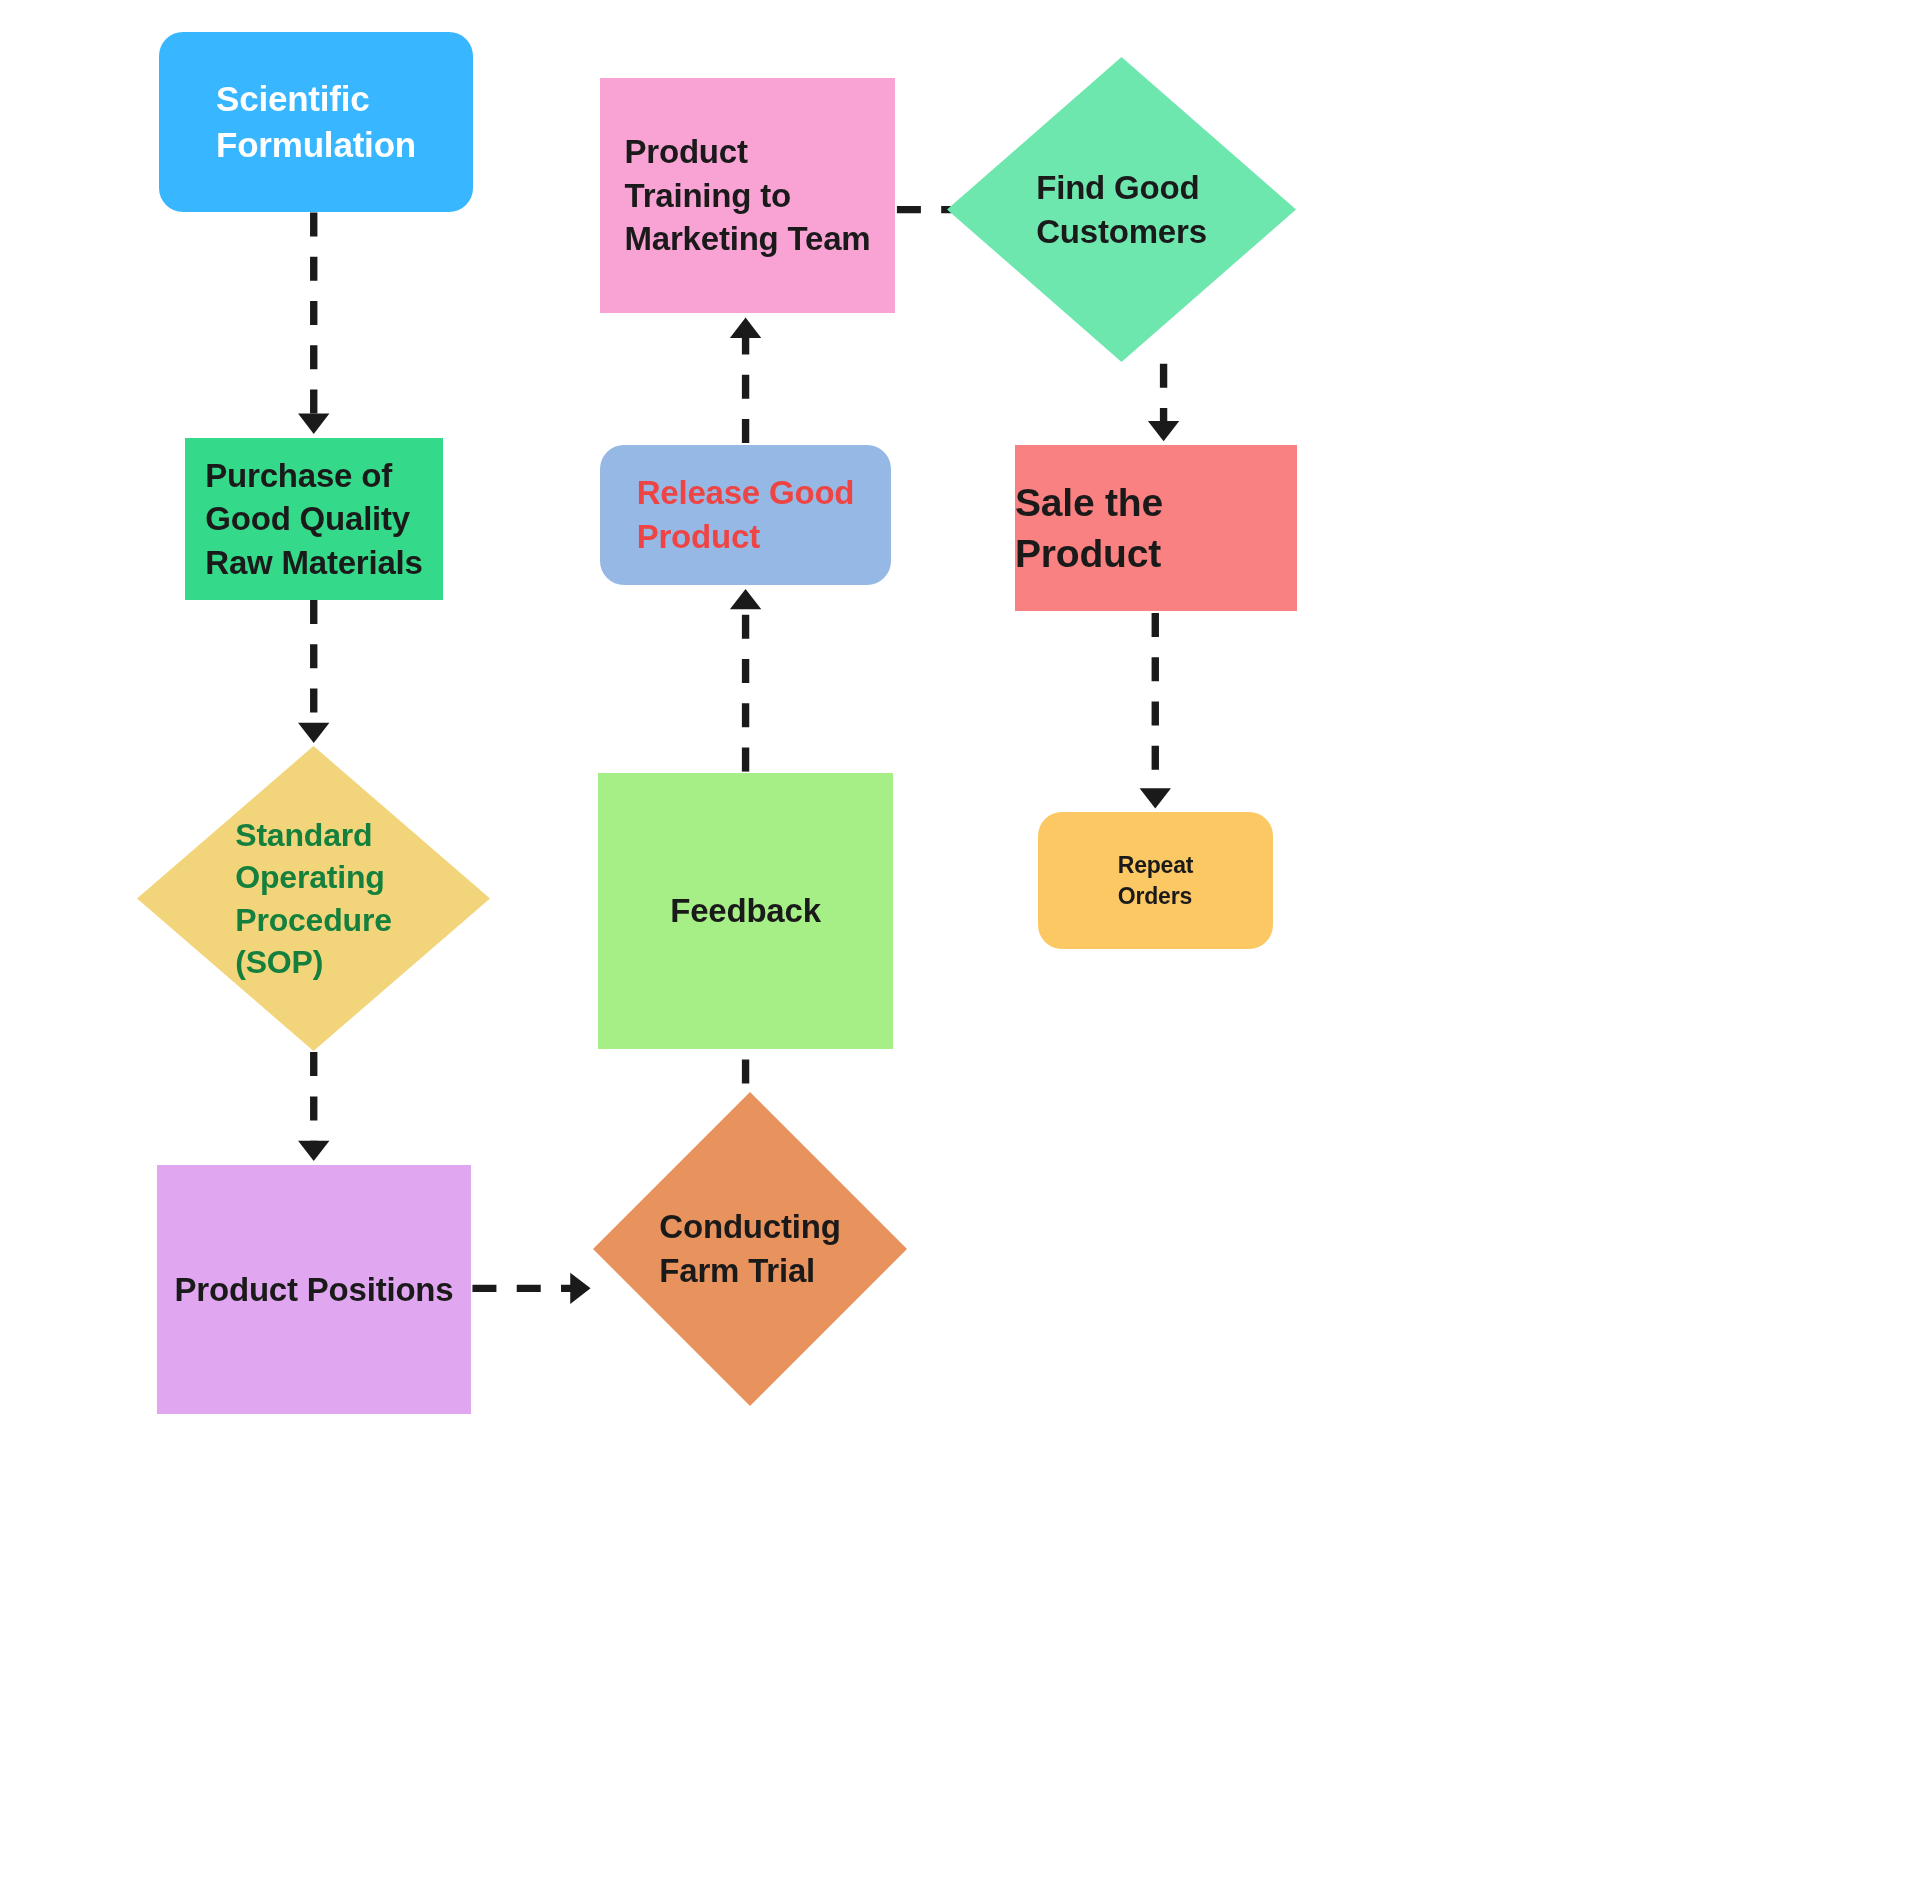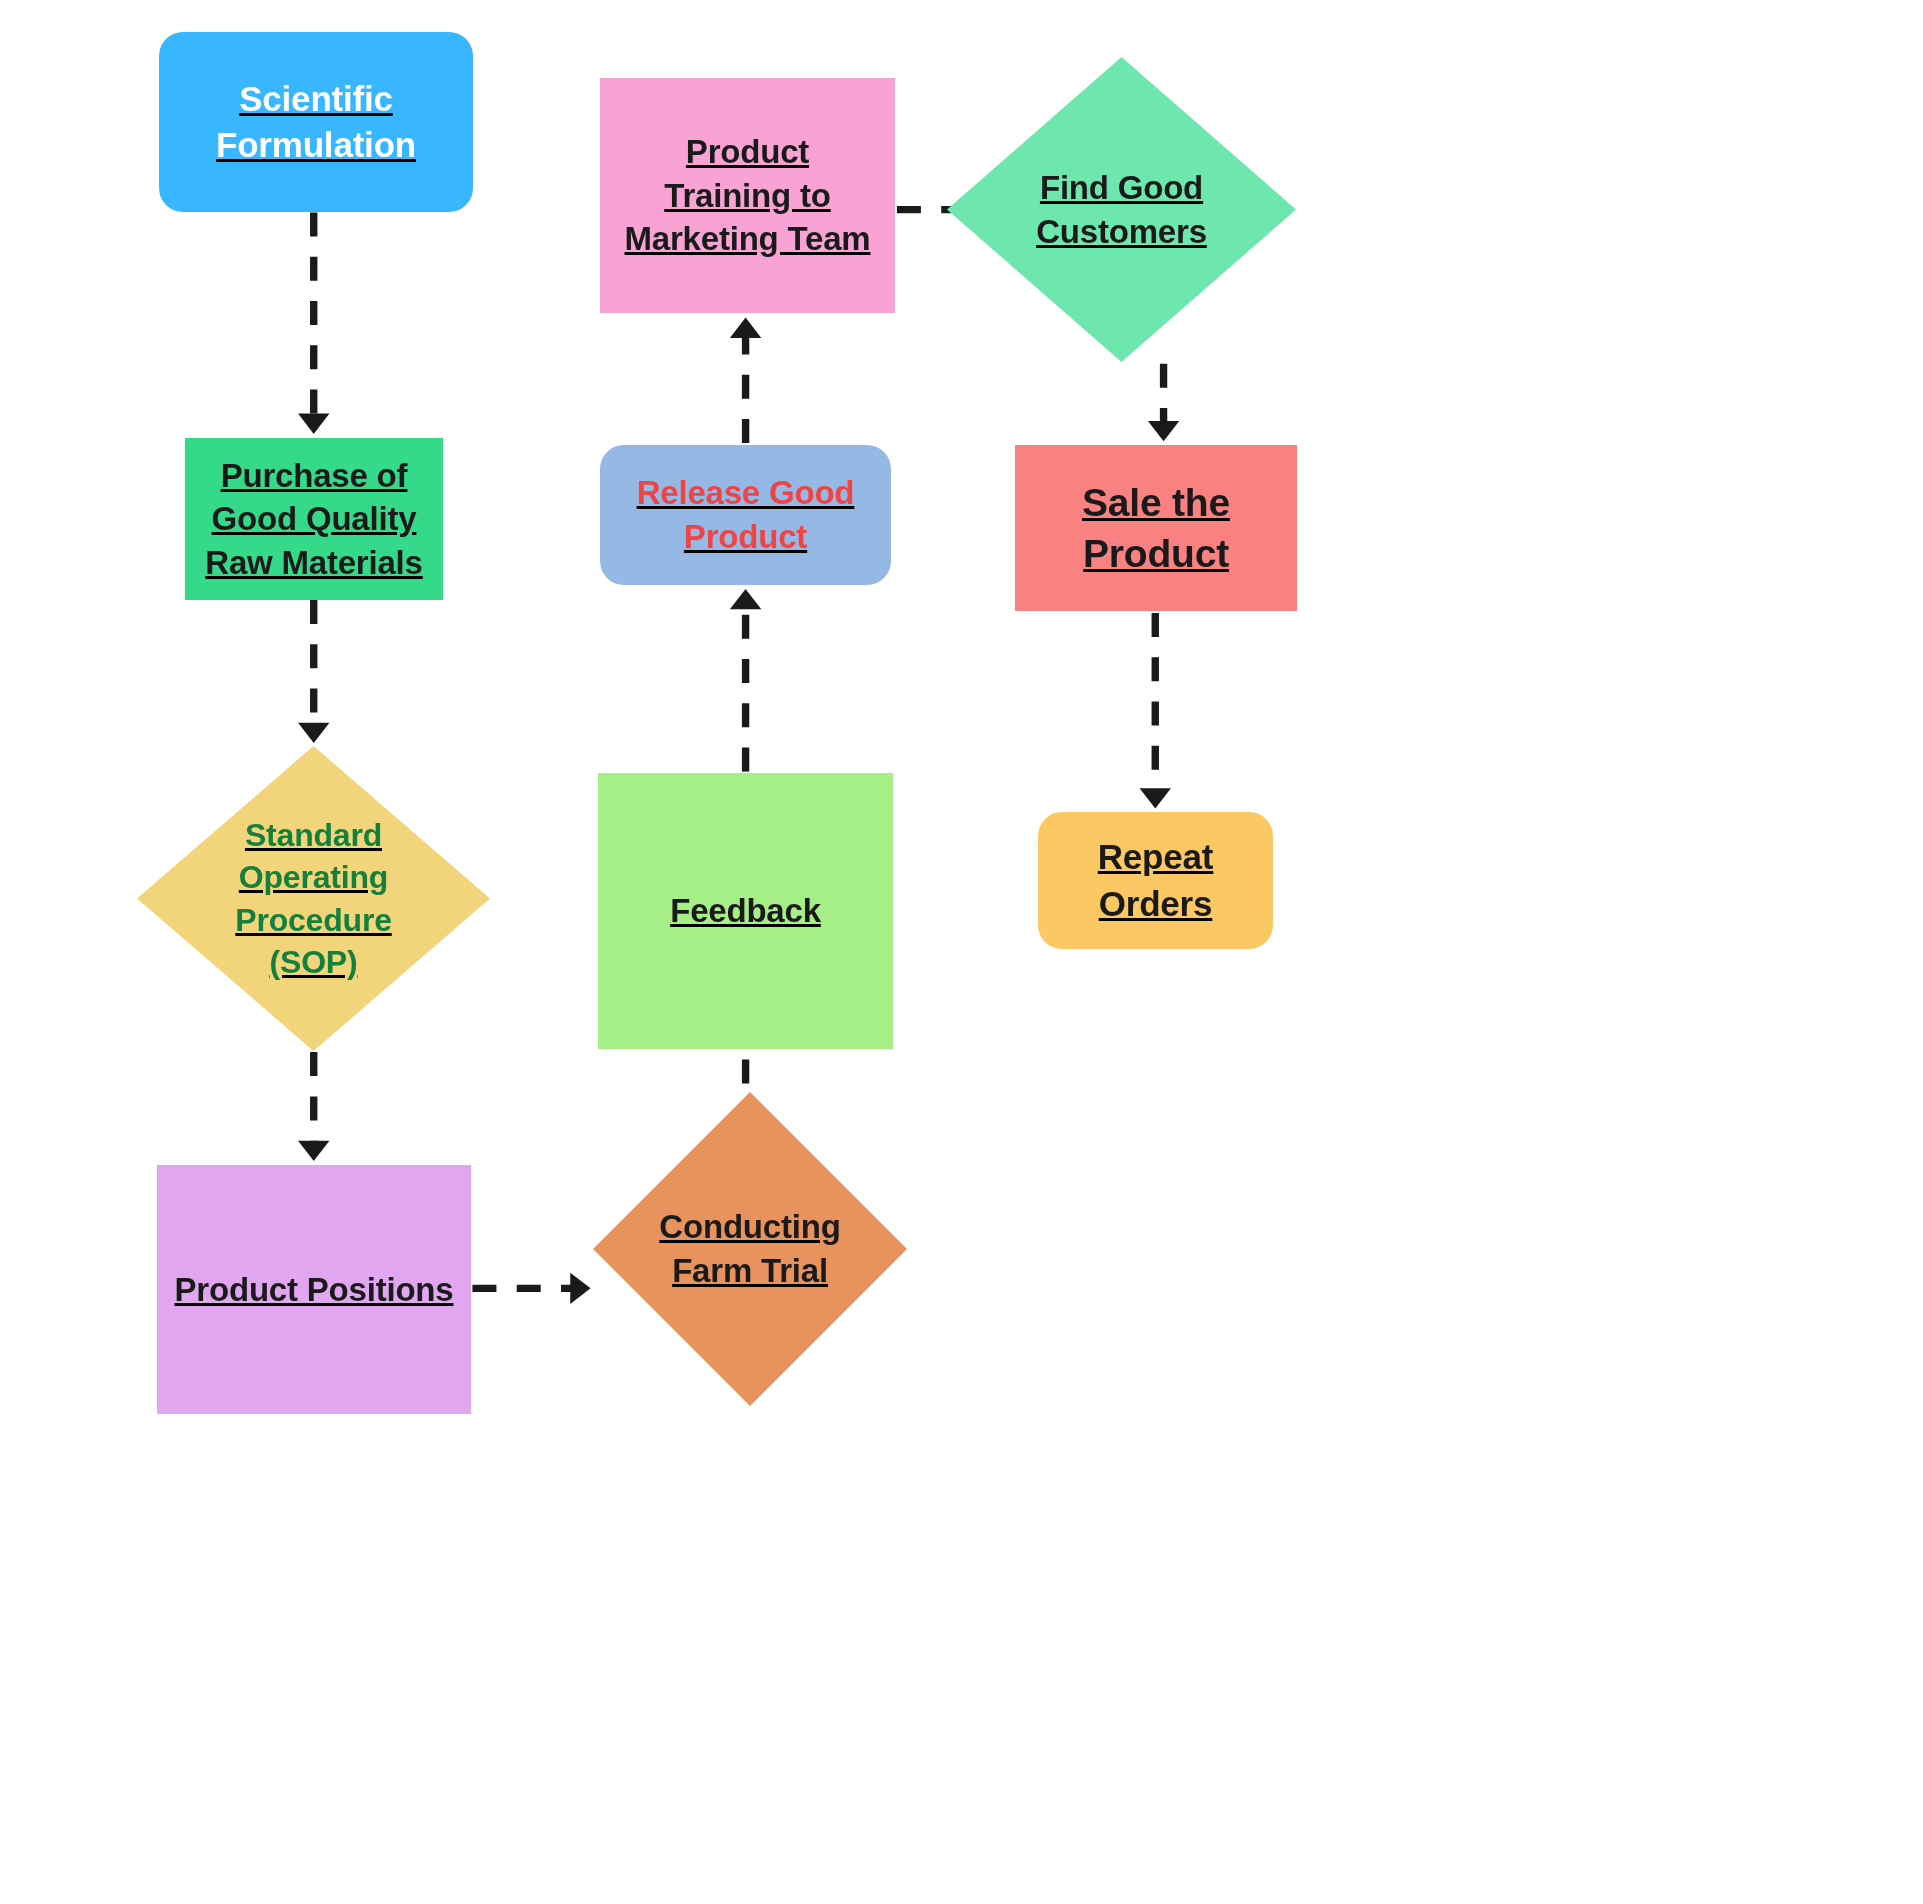--- a/index.html
+++ b/index.html
@@ -24,22 +24,20 @@
     width: 1923px;
     height: 1904px;
     pointer-events: none;
   }
   .node {
     position: absolute;
     box-sizing: border-box;
     display: flex;
     align-items: center;
     justify-content: center;
-    text-align: center;
-    text-decoration: underline;
   }
   .node .label {
     position: relative;
     z-index: 2;
     font-weight: bold;
     line-height: 1.32;
     white-space: pre-line;
     letter-spacing: -0.2px;
   }
   
@@ -150,18 +148,18 @@
         <div class="shape-diamond" style="background: rgb(110, 231, 175);"></div>
         <div class="label" style="color: rgb(26, 26, 26); font-size: 33px;">Find Good
 Customers</div>
       </div>
       <div class="node" style="left: 1015px; top: 445px; width: 282px; height: 166px;">
         <div class="shape-rect" style="background: rgb(250, 129, 129);"></div>
         <div class="label" style="color: rgb(26, 26, 26); font-size: 39px;">Sale the Product</div>
       </div>
       <div class="node" style="left: 1038px; top: 812px; width: 235px; height: 137px;">
         <div class="shape-round" style="background: rgb(251, 200, 99);"></div>
-        <div class="label" style="color: rgb(26, 26, 26); font-size: 35px;">Repeat
+        <div class="label" style="color: rgb(26, 26, 26); font-size: 23px;">Repeat
 Orders</div>
       </div>
     </div>
 </div>
 
 
 </body></html>

